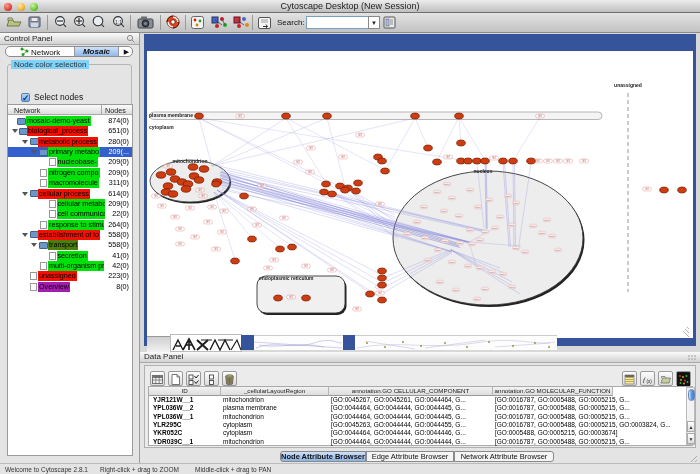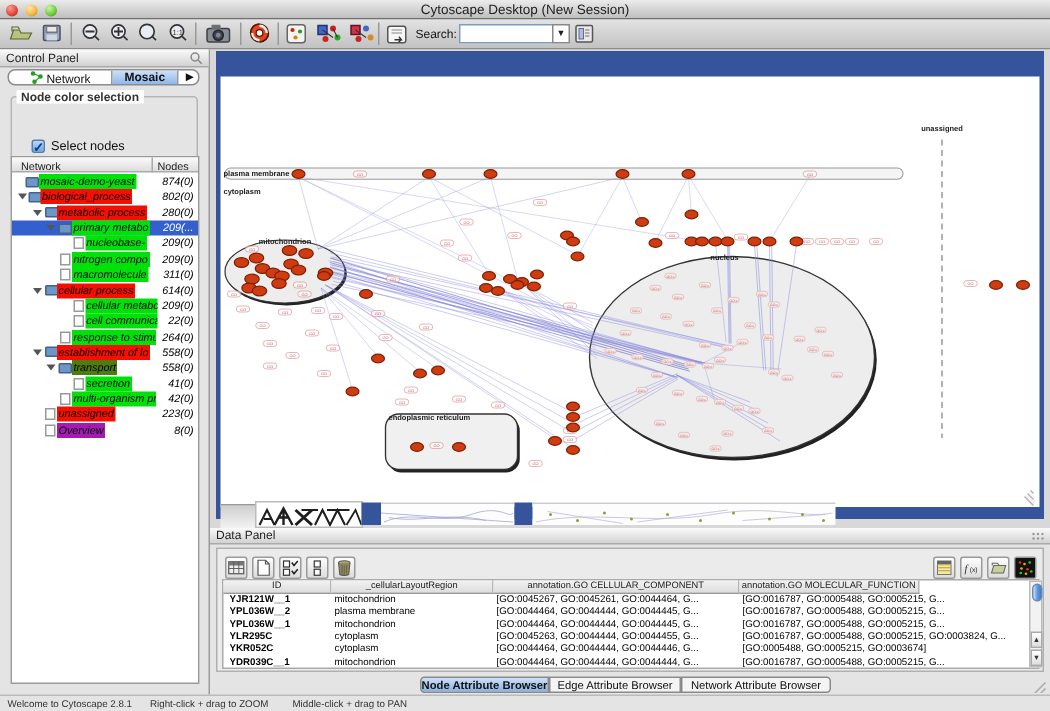--- a/index.html
+++ b/index.html
@@ -9,31 +9,31 @@
 #toolbar{position:absolute;left:0;top:13px;width:700px;height:20px;background:linear-gradient(#e3e3e3,#c2c2c2);border-bottom:1px solid #8a8a8a;}
 .sep{position:absolute;top:2px;width:1px;height:15px;background:#999;}
 #searchlbl{position:absolute;left:277px;top:5px;font-size:8px;color:#111;}
 #searchbox{position:absolute;left:306px;top:3px;width:63px;height:13px;background:#fff;border:1px solid #7a9ebf;}
 #searchbtn{position:absolute;left:368px;top:3px;width:12px;height:13px;background:#fff;border:1px solid #888;font-size:6px;text-align:center;line-height:12px;color:#222;}
 
 #cpanel{position:absolute;left:0;top:33px;width:140px;height:430px;background:#e4e4e4;border-right:1px solid #9a9a9a;}
 #cphead{position:absolute;left:0;top:0;width:139px;height:12px;background:linear-gradient(#fafafa,#d2d2d2);border-bottom:1px solid #aaa;font-size:8px;color:#222;padding:1px 0 0 4px;}
 #tabs{position:absolute;left:5px;top:13px;width:128px;height:11px;border:1px solid #8c8c8c;border-radius:5px;background:#fdfdfd;overflow:hidden;}
 #tabnet{position:absolute;left:0;top:0;width:68px;height:11px;font-size:8px;color:#111;text-align:center;line-height:10px;}
-#tabmos{position:absolute;left:68px;top:0;width:44px;height:11px;background:linear-gradient(#cfe0f7,#7fb0e8);font-size:8px;font-weight:bold;color:#111;text-align:center;line-height:10px;border-left:1px solid #9a9a9a;}
+#tabmos{position:absolute;left:68px;top:0;width:44px;height:11px;background:linear-gradient(#cfe0f7,#7fb0e8);font-size:8px;font-weight:bold;color:#111;text-align:center;line-height:10px;border-left:1px solid #9a9a9a;font-style:italic;}
 #tabarr{position:absolute;left:112px;top:0;width:16px;height:11px;border-left:1px solid #9a9a9a;font-size:7px;text-align:center;line-height:10px;color:#111;}
 #groupbox{position:absolute;left:7px;top:31px;width:125px;height:69px;border:1px solid #b5b5b5;border-radius:3px;}
-#grouplbl{position:absolute;left:3px;top:-5px;background:#ffffff;padding:0 3px;font-size:8px;font-weight:bold;color:#333;}
+#grouplbl{position:absolute;left:3px;top:-5px;background:#7dd3fc;padding:0 3px;font-size:8px;font-weight:normal;color:#333;}
 #dropdown{position:absolute;left:6px;top:10px;width:111px;height:12px;border:1px solid #8a8a8a;border-radius:3px;background:linear-gradient(#ffffff,#dcdcdc);font-size:8px;color:#111;text-align:left;padding-left:8px;line-height:11px;}
 #ddbtn{position:absolute;right:-1px;top:-1px;width:12px;height:12px;border-radius:0 3px 3px 0;background:linear-gradient(#b5d2f5,#5d9ae6);border:1px solid #6a8ab5;color:#fff;font-size:5px;line-height:5px;text-align:center;}
 #cbx{position:absolute;left:13px;top:28px;width:9px;height:9px;background:linear-gradient(#bcd8f7,#6aa6e8);border:1px solid #5580ab;border-radius:2px;color:#0c3e7c;font-size:9px;line-height:8px;font-weight:bold;text-align:center;}
 #cbxlbl{position:absolute;left:26px;top:27px;font-size:8.5px;color:#111;}
 #tree{position:absolute;left:7px;top:71px;width:126px;height:352px;background:#fff;border:1px solid #9a9a9a;}
 #treehead{position:absolute;left:0;top:0;width:124px;height:10px;background:linear-gradient(#fbfbfb,#ddd);border-bottom:1px solid #aaa;font-size:7.2px;color:#222;}
-.trow{position:absolute;left:0;width:124px;height:10.35px;font-size:7.2px;white-space:nowrap;font-style:italic;}
+.trow{position:absolute;left:0;width:124px;height:10.35px;font-size:7.2px;white-space:nowrap;}
 .tlab{position:absolute;top:0;height:10px;line-height:10px;color:#000;padding:0 1px;overflow:hidden;}
 .tval{position:absolute;right:3px;top:0;height:10px;line-height:10px;color:#000;}
 .arr{position:absolute;top:3px;width:0;height:0;border-left:3px solid transparent;border-right:3px solid transparent;border-top:4px solid #555;}
 .fold{position:absolute;top:1.5px;width:9px;height:7px;background:#6d96c8;border:1px solid #44618c;border-radius:1px;}
 .doc{position:absolute;top:1px;width:7px;height:8px;background:#fff;border:1px solid #999;}
 
 #dpanel{position:absolute;left:140px;top:352px;width:560px;height:111px;background:#e4e4e4;}
 #dphead{position:absolute;left:0;top:0;width:560px;height:11px;background:linear-gradient(#fafafa,#d2d2d2);border-bottom:1px solid #aaa;font-size:8px;color:#222;padding:0 0 0 4px;}
 #dpbody{position:absolute;left:4px;top:13px;width:552px;height:83px;background:#ebebeb;border:1px solid #b0b0b0;}
 .dbtn{position:absolute;top:5px;width:15px;height:15px;background:linear-gradient(#fdfdfd,#dcdcdc);border:1px solid #9a9a9a;border-radius:2px;}
@@ -166,21 +166,21 @@
       </div>
     <div class="trow" style="top:11.0px;">
         <span class="fold" style="left:9px"></span>
         <span class="tlab" style="left:18px;background:#00e109;max-width:78px">mosaic-demo-yeast</span>
         <span class="tval" style="">874(0)</span>
       </div>
     <div class="trow" style="top:21.4px;">
         <span class="arr" style="left:4px"></span>
         <span class="fold" style="left:11px"></span>
         <span class="tlab" style="left:19px;background:#f50f00;max-width:77px">biological_process</span>
-        <span class="tval" style="">802(0)</span>
+        <span class="tval" style="">651(0)</span>
       </div>
     <div class="trow" style="top:31.7px;">
         <span class="arr" style="left:13.5px"></span>
         <span class="fold" style="left:21.5px"></span>
         <span class="tlab" style="left:30px;background:#f50f00;max-width:66px">metabolic process</span>
         <span class="tval" style="">280(0)</span>
       </div>
     <div class="trow" style="top:42.1px;background:#3360cc;">
         <span class="arr" style="left:23px"></span>
         <span class="fold" style="left:31px"></span>

